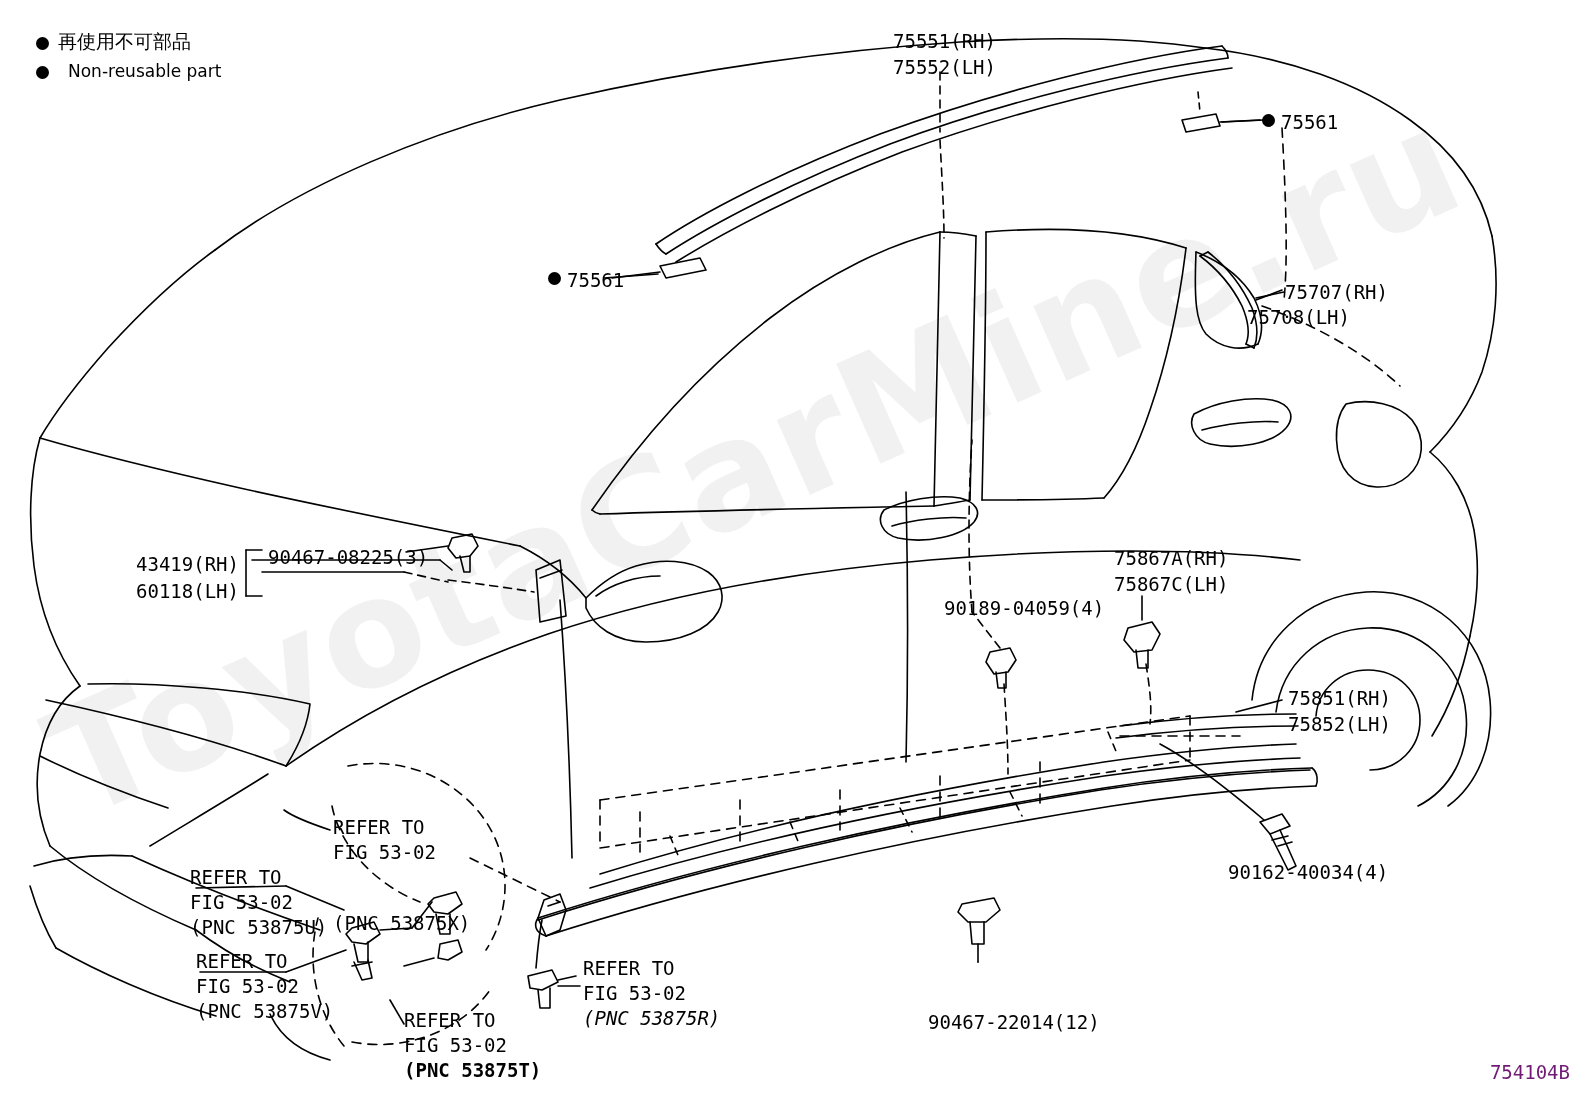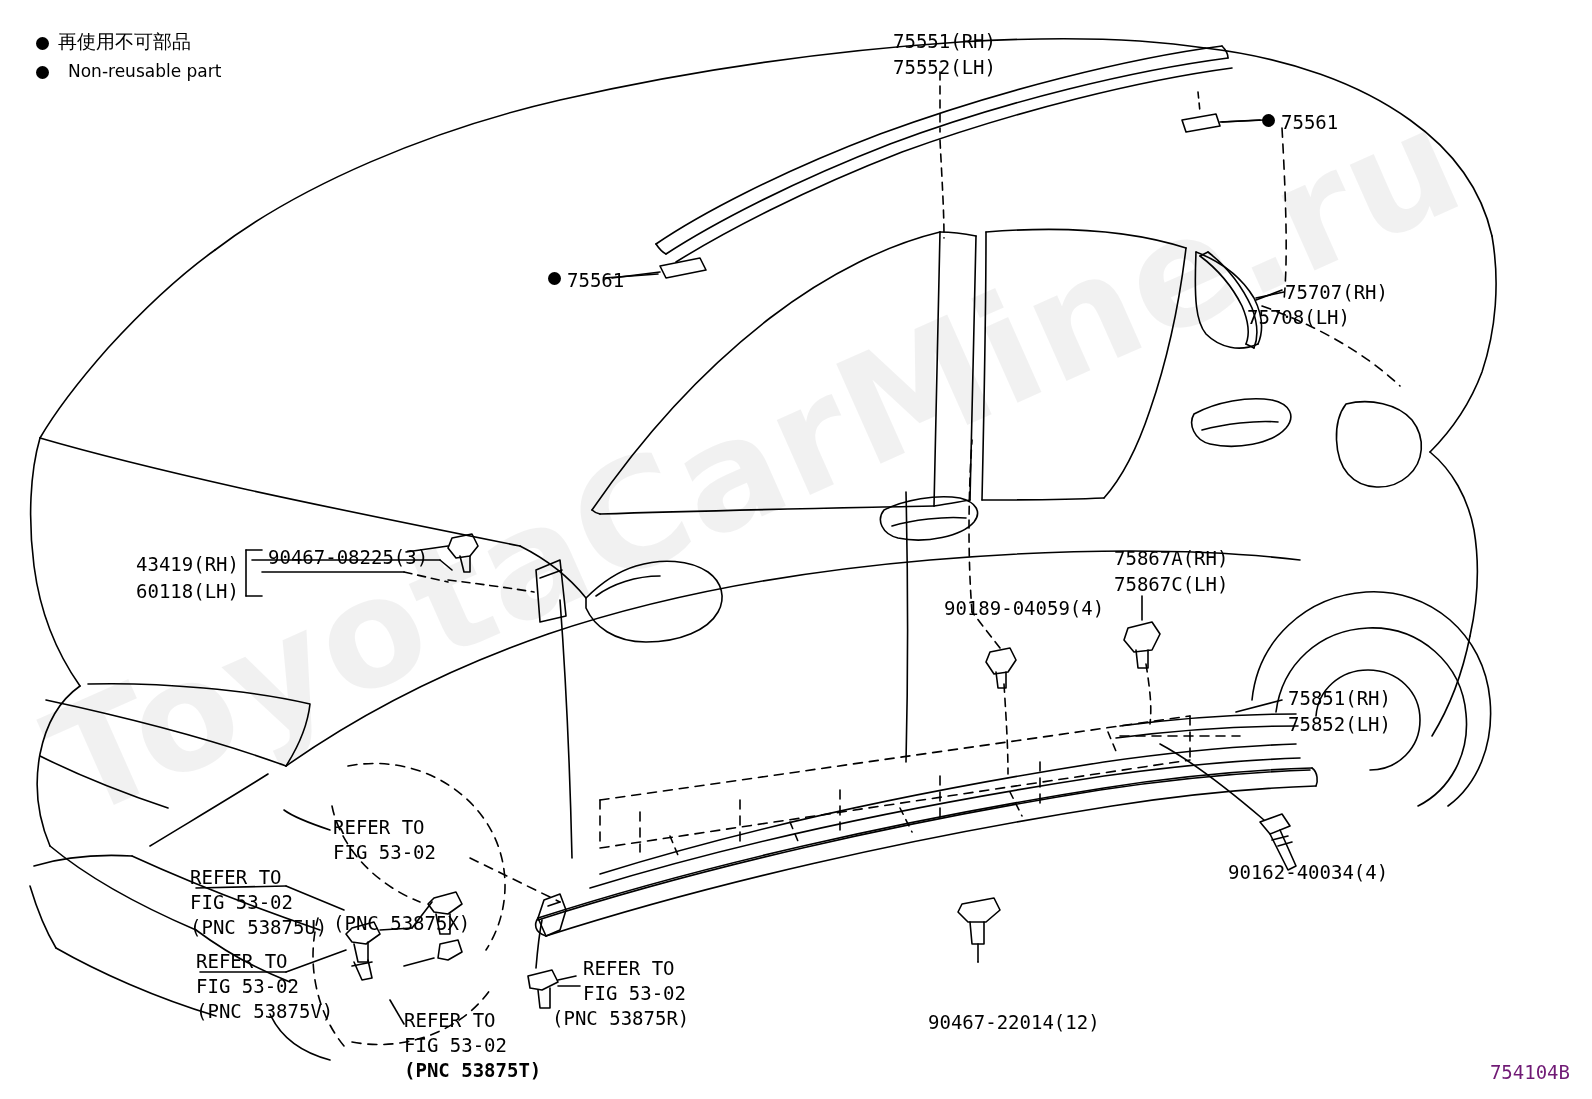--- a/index.html
+++ b/index.html
@@ -327,17 +327,17 @@
   <div class="lbl" style="left:196px; top:950px;">REFER TO</div>
   <div class="lbl" style="left:196px; top:975px;">FIG 53-02</div>
   <div class="lbl" style="left:196px; top:1000px;text-align:right;">(PNC 53875V)</div>
 
   <div class="lbl" style="left:404px; top:1009px;">REFER TO</div>
   <div class="lbl" style="left:404px; top:1034px;">FIG 53-02</div>
   <div class="lbl" style="left:404px; top:1059px;font-weight:bold;">(PNC 53875T)</div>
 
   <div class="lbl" style="left:583px; top:957px;">REFER TO</div>
   <div class="lbl" style="left:583px; top:982px;">FIG 53-02</div>
-  <div class="lbl" style="left:552px; top:1007px;">(PNC 53875R)</div>
+  <div class="lbl" style="left:583px; top:1007px;font-style:italic;">(PNC 53875R)</div>
 
   <div class="figcode">754104B</div>
 
 </div>
 
 </body></html>

